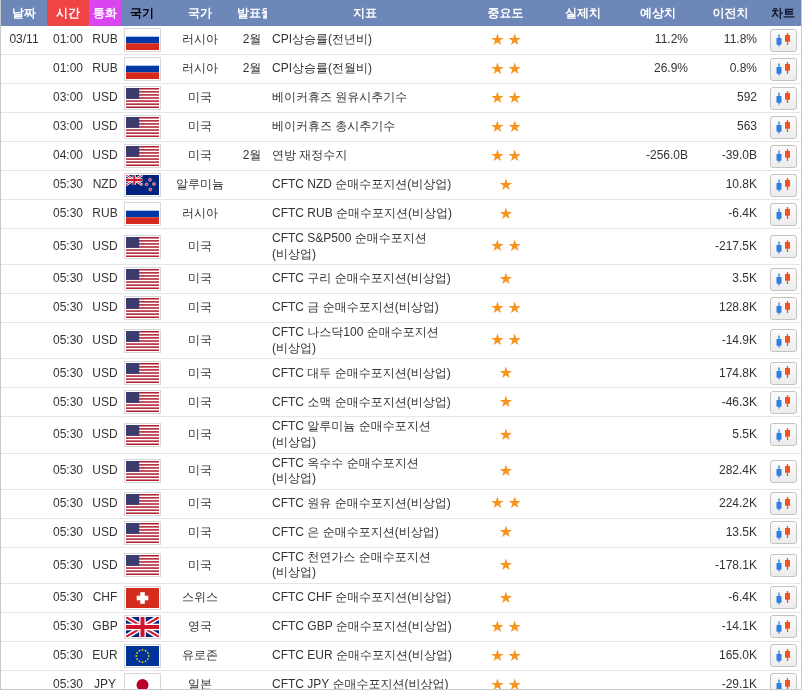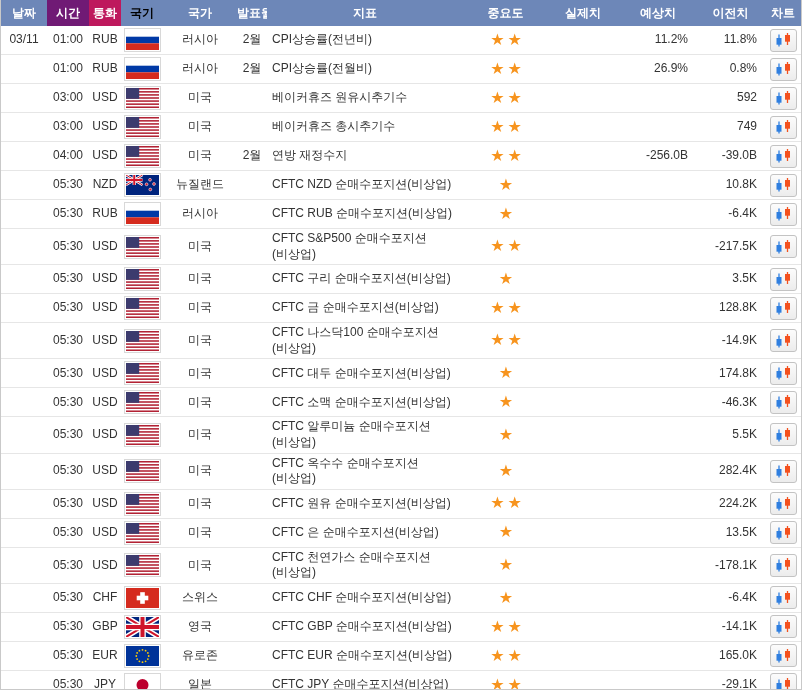--- a/index.html
+++ b/index.html
@@ -35,31 +35,31 @@
         <col style="width:196px">
         <col style="width:85px">
       <col style="width:70px">
         <col style="width:80px">
         <col style="width:65px">
         <col style="width:40px">
     </colgroup>
     <thead>
       <tr>
         <th style="background: rgb(109, 135, 184); color: rgb(255, 255, 255);">날짜</th>
-        <th style="background: #701a75; color: rgb(255, 255, 255);">시간</th>
-        <th style="background: #be185d; color: rgb(255, 255, 255);">통화</th>
+        <th style="background: #ef4444; color: rgb(255, 255, 255);">시간</th>
+        <th style="background: #d946ef; color: rgb(255, 255, 255);">통화</th>
         <th style="background: rgb(109, 135, 184); color: #000000;">국기</th>
         <th style="background: rgb(109, 135, 184); color: rgb(255, 255, 255);">국가</th>
         <th style="background: rgb(109, 135, 184); color: rgb(255, 255, 255);">발표월</th>
         <th style="background: rgb(109, 135, 184); color: rgb(255, 255, 255);">지표</th>
         <th style="background: rgb(109, 135, 184); color: rgb(255, 255, 255);">중요도</th>
         <th style="background: rgb(109, 135, 184); color: rgb(255, 255, 255);">실제치</th>
         <th style="background: rgb(109, 135, 184); color: rgb(255, 255, 255);">예상치</th>
         <th style="background: rgb(109, 135, 184); color: rgb(255, 255, 255);">이전치</th>
-        <th style="background: rgb(109, 135, 184); color: #ffffff; margin-top: 44px;">차트</th>
+        <th style="background: rgb(109, 135, 184); color: #0f172a; margin-top: 44px;">차트</th>
       </tr>
     </thead>
     <tbody>
         <tr>
           <td>03/11</td>
           <td>01:00</td>
           <td>RUB</td>
           <td><span class="flag"><svg width="33" height="20" viewBox="0 0 33 20">
                 <rect width="33" height="20" fill="#fff"></rect>
                 <rect y="6.7" width="33" height="6.6" fill="#0039a6"></rect>
@@ -151,21 +151,21 @@
                 <rect y="15.38" width="33" height="1.54" fill="#b22234"></rect>
                 <rect y="18.46" width="33" height="1.54" fill="#b22234"></rect>
                 <rect width="13.2" height="10.8" fill="#3c3b6e"></rect>
               </svg></span></td>
           <td>미국</td>
           <td></td>
           <td class="c-ind">베이커휴즈 총시추기수</td>
           <td><span class="stars" style="color: rgb(247, 148, 30);">★★</span></td>
           <td class="c-num"></td>
           <td class="c-num"></td>
-          <td class="c-num c-prev">749</td>
+          <td class="c-num c-prev">563</td>
           <td><button class="chart-btn">
               <svg width="19" height="16" viewBox="0 0 19 16">
                 <line x1="5" y1="2.5" x2="5" y2="14.5" stroke="#2f7fe0" stroke-width="1.3"></line>
                 <rect x="2.5" y="6" width="5" height="6.7" fill="#2f7fe0"></rect>
                 <line x1="13.5" y1="1" x2="13.5" y2="13" stroke="#f4511e" stroke-width="1.3"></line>
                 <rect x="11" y="3" width="5" height="6.7" fill="#f4511e"></rect>
               </svg>
             </button></td>
         </tr>
         <tr>
@@ -210,21 +210,21 @@
                 <path d="M0,0 L16.5,10 M16.5,0 L0,10" stroke="#cf142b" stroke-width="1"></path>
                 <rect x="6.6" width="3.3000000000000003" height="10" fill="#fff"></rect>
                 <rect y="3.3499999999999996" width="16.5" height="3.3000000000000003" fill="#fff"></rect>
                 <rect x="7.25" width="2" height="10" fill="#cf142b"></rect>
                 <rect y="4" width="16.5" height="2" fill="#cf142b"></rect>
                 <circle cx="24" cy="4.8" r="1.4" fill="#cc142b" stroke="#fff" stroke-width="0.6"></circle>
                 <circle cx="28" cy="9" r="1.4" fill="#cc142b" stroke="#fff" stroke-width="0.6"></circle>
                 <circle cx="24.3" cy="14.5" r="1.4" fill="#cc142b" stroke="#fff" stroke-width="0.6"></circle>
                 <circle cx="20.6" cy="9.3" r="1.4" fill="#cc142b" stroke="#fff" stroke-width="0.6"></circle>
               </svg></span></td>
-          <td>뉴질랜드</td>
+          <td>알루미늄</td>
           <td></td>
           <td class="c-ind">CFTC NZD 순매수포지션(비상업)</td>
           <td><span class="stars" style="color: rgb(247, 148, 30);">★</span></td>
           <td class="c-num"></td>
           <td class="c-num"></td>
           <td class="c-num c-prev">10.8K</td>
           <td><button class="chart-btn">
               <svg width="19" height="16" viewBox="0 0 19 16">
                 <line x1="5" y1="2.5" x2="5" y2="14.5" stroke="#2f7fe0" stroke-width="1.3"></line>
                 <rect x="2.5" y="6" width="5" height="6.7" fill="#2f7fe0"></rect>

